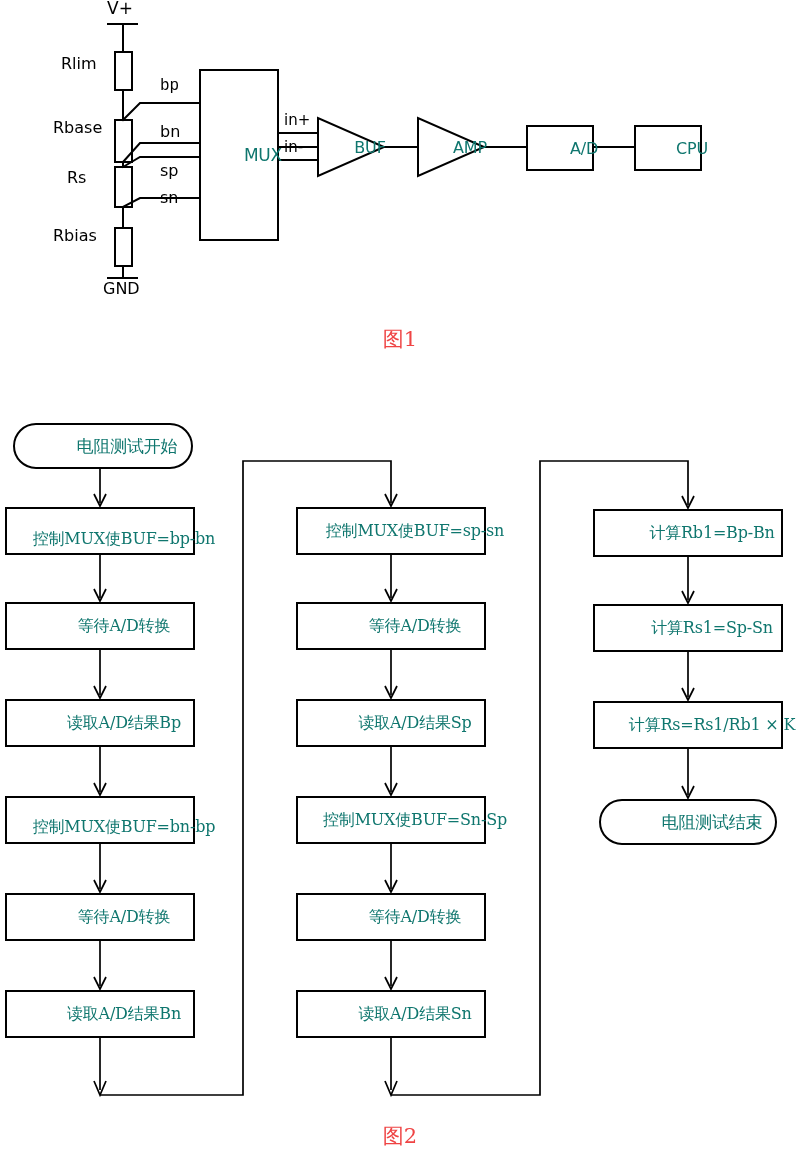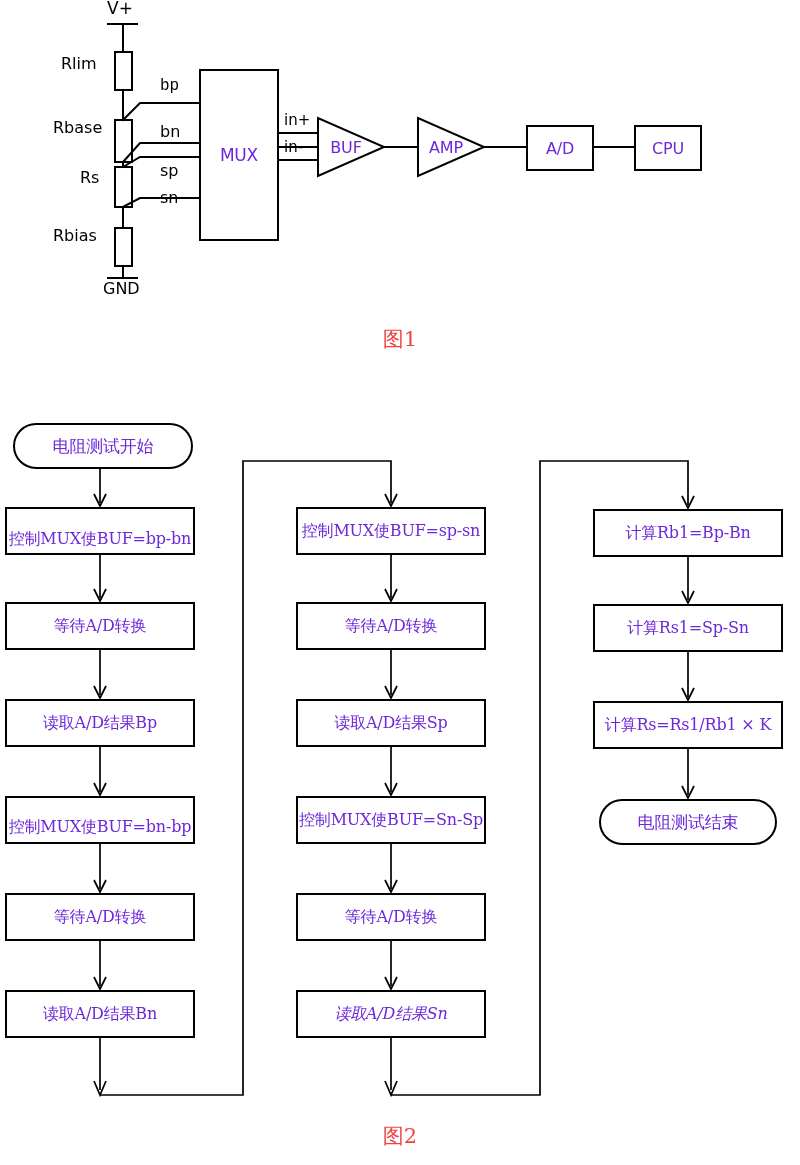--- a/index.html
+++ b/index.html
@@ -17,23 +17,24 @@
     font-family:"DejaVu Sans", sans-serif;
     color:#000;
     white-space:nowrap;
     line-height:1;
   }
   .boxtext{
     position:absolute;
     display:flex;align-items:center;justify-content:center;
     font-family:"DejaVu Serif", serif;
     font-size:16px;
-    color:#6d28d9;
+    color:#0f766e;
     white-space:nowrap;
     letter-spacing:-0.2px;
+    margin-left:24px;
   }
   .cap{
     position:absolute;
     font-family:"DejaVu Serif", serif;
     font-size:21px;
     color:#ef4444;
     text-align:center;
     width:120px;
   }
 </style>
@@ -157,21 +158,21 @@
       <path d="M 682 688 L 688 700 L 694 688"></path>
       <path d="M 682 786 L 688 798 L 694 786"></path>
     </g>
   </svg>
 
   <div class="lbl" style="left:107px;top:0px;font-size:17px;">V+</div>
   <div class="lbl" style="left:103px;top:281px;font-size:16px;">GND</div>
 
   <div class="lbl" style="left:61px;top:56px;font-size:16px;">Rlim</div>
   <div class="lbl" style="left:53px;top:120px;font-size:16px;">Rbase</div>
-  <div class="lbl" style="left:80px;top:170px;font-size:16px;">Rs</div>
+  <div class="lbl" style="left:67px;top:170px;font-size:16px;">Rs</div>
   <div class="lbl" style="left:53px;top:228px;font-size:16px;">Rbias</div>
 
   <div class="lbl" style="left:160px;top:78px;font-size:16px;font-family:Liberation Mono, monospace;">bp</div>
   <div class="lbl" style="left:160px;top:124px;font-size:16px;">bn</div>
   <div class="lbl" style="left:160px;top:163px;font-size:16px;">sp</div>
   <div class="lbl" style="left:160px;top:190px;font-size:16px;">sn</div>
 
   <div class="boxtext" style="left:200px;top:70px;width:78px;height:170px;font-family:'DejaVu Sans',sans-serif;font-size:17px;">MUX</div>
 
   <div class="lbl" style="left:284px;top:113px;font-size:15px;">in+</div>
@@ -191,21 +192,21 @@
   <div class="boxtext" style="left:6px;top:700px;width:188px;height:46px;">读取A/D结果Bp</div>
   <div class="boxtext" style="left:6px;top:797px;width:188px;height:60px;">控制MUX使BUF=bn-bp</div>
   <div class="boxtext" style="left:6px;top:894px;width:188px;height:46px;">等待A/D转换</div>
   <div class="boxtext" style="left:6px;top:991px;width:188px;height:46px;border-radius:20px;">读取A/D结果Bn</div>
 
   <div class="boxtext" style="left:297px;top:508px;width:188px;height:46px;">控制MUX使BUF=sp-sn</div>
   <div class="boxtext" style="left:297px;top:603px;width:188px;height:46px;">等待A/D转换</div>
   <div class="boxtext" style="left:297px;top:700px;width:188px;height:46px;">读取A/D结果Sp</div>
   <div class="boxtext" style="left:297px;top:797px;width:188px;height:46px;">控制MUX使BUF=Sn-Sp</div>
   <div class="boxtext" style="left:297px;top:894px;width:188px;height:46px;">等待A/D转换</div>
-  <div class="boxtext" style="left:297px;top:991px;width:188px;height:46px;font-style:italic;">读取A/D结果Sn</div>
+  <div class="boxtext" style="left:297px;top:991px;width:188px;height:46px;">读取A/D结果Sn</div>
 
   <div class="boxtext" style="left:594px;top:510px;width:188px;height:46px;">计算Rb1=Bp-Bn</div>
   <div class="boxtext" style="left:594px;top:605px;width:188px;height:46px;">计算Rs1=Sp-Sn</div>
   <div class="boxtext" style="left:594px;top:702px;width:188px;height:46px;">计算Rs=Rs1/Rb1 × K</div>
 
   <div class="boxtext" style="left:600px;top:800px;width:176px;height:44px;font-size:17px;">电阻测试结束</div>
 
   <div class="cap" style="left:340px;top:1122px;">图2</div>
 
 </div>

